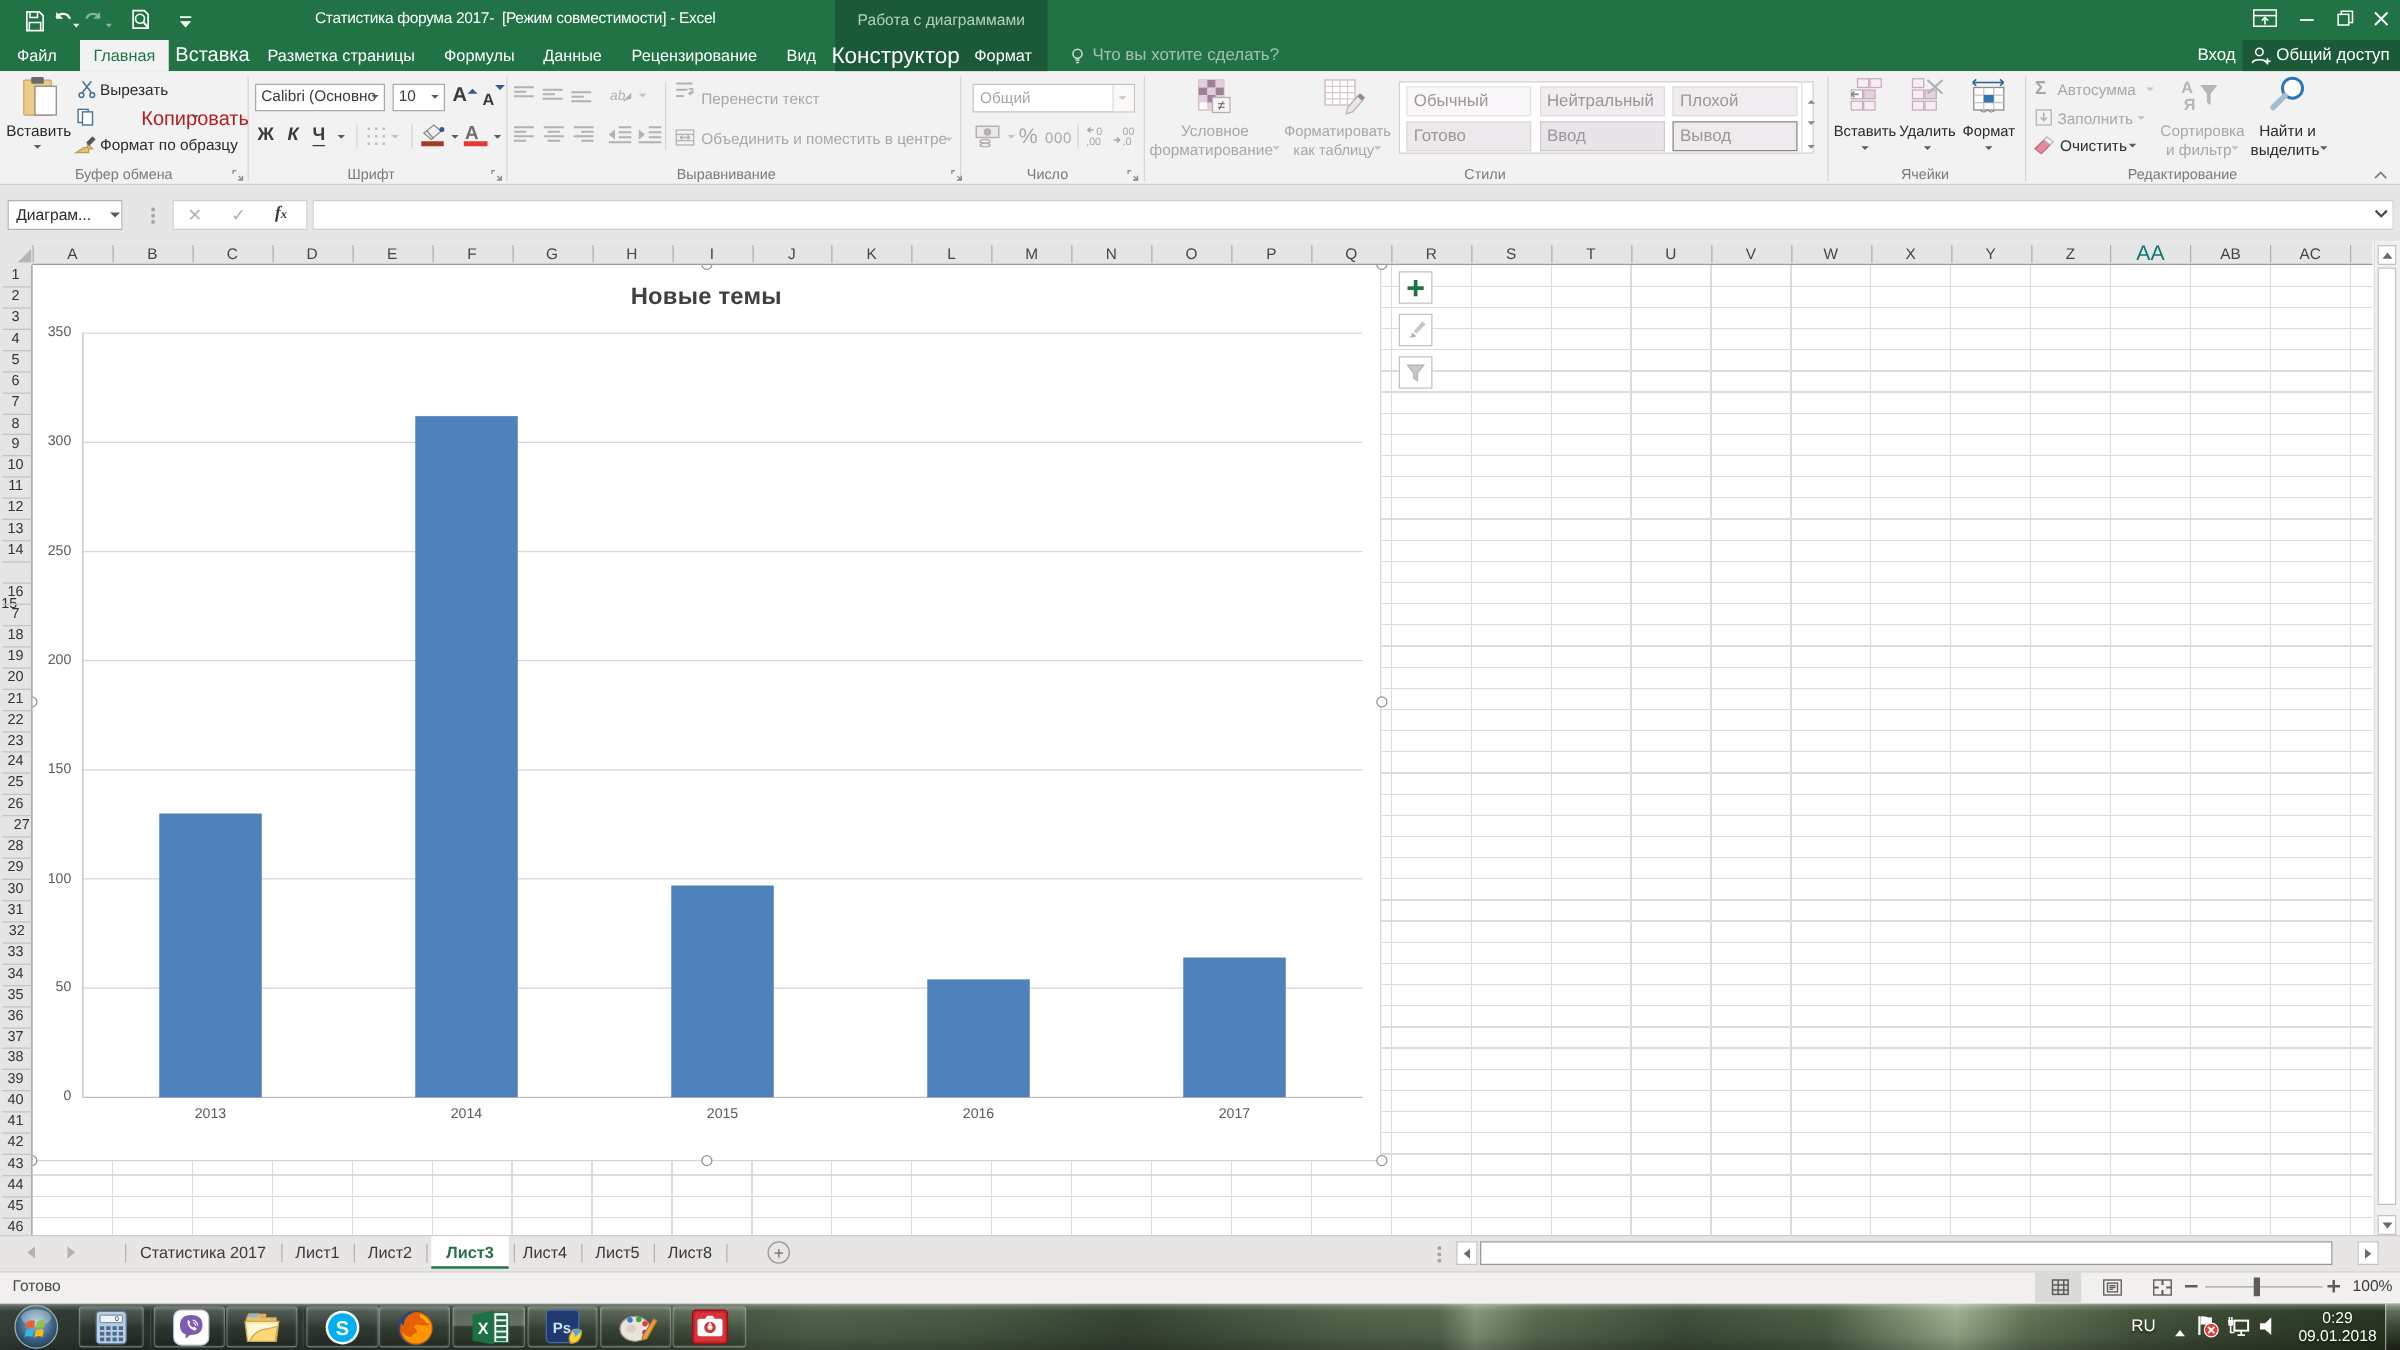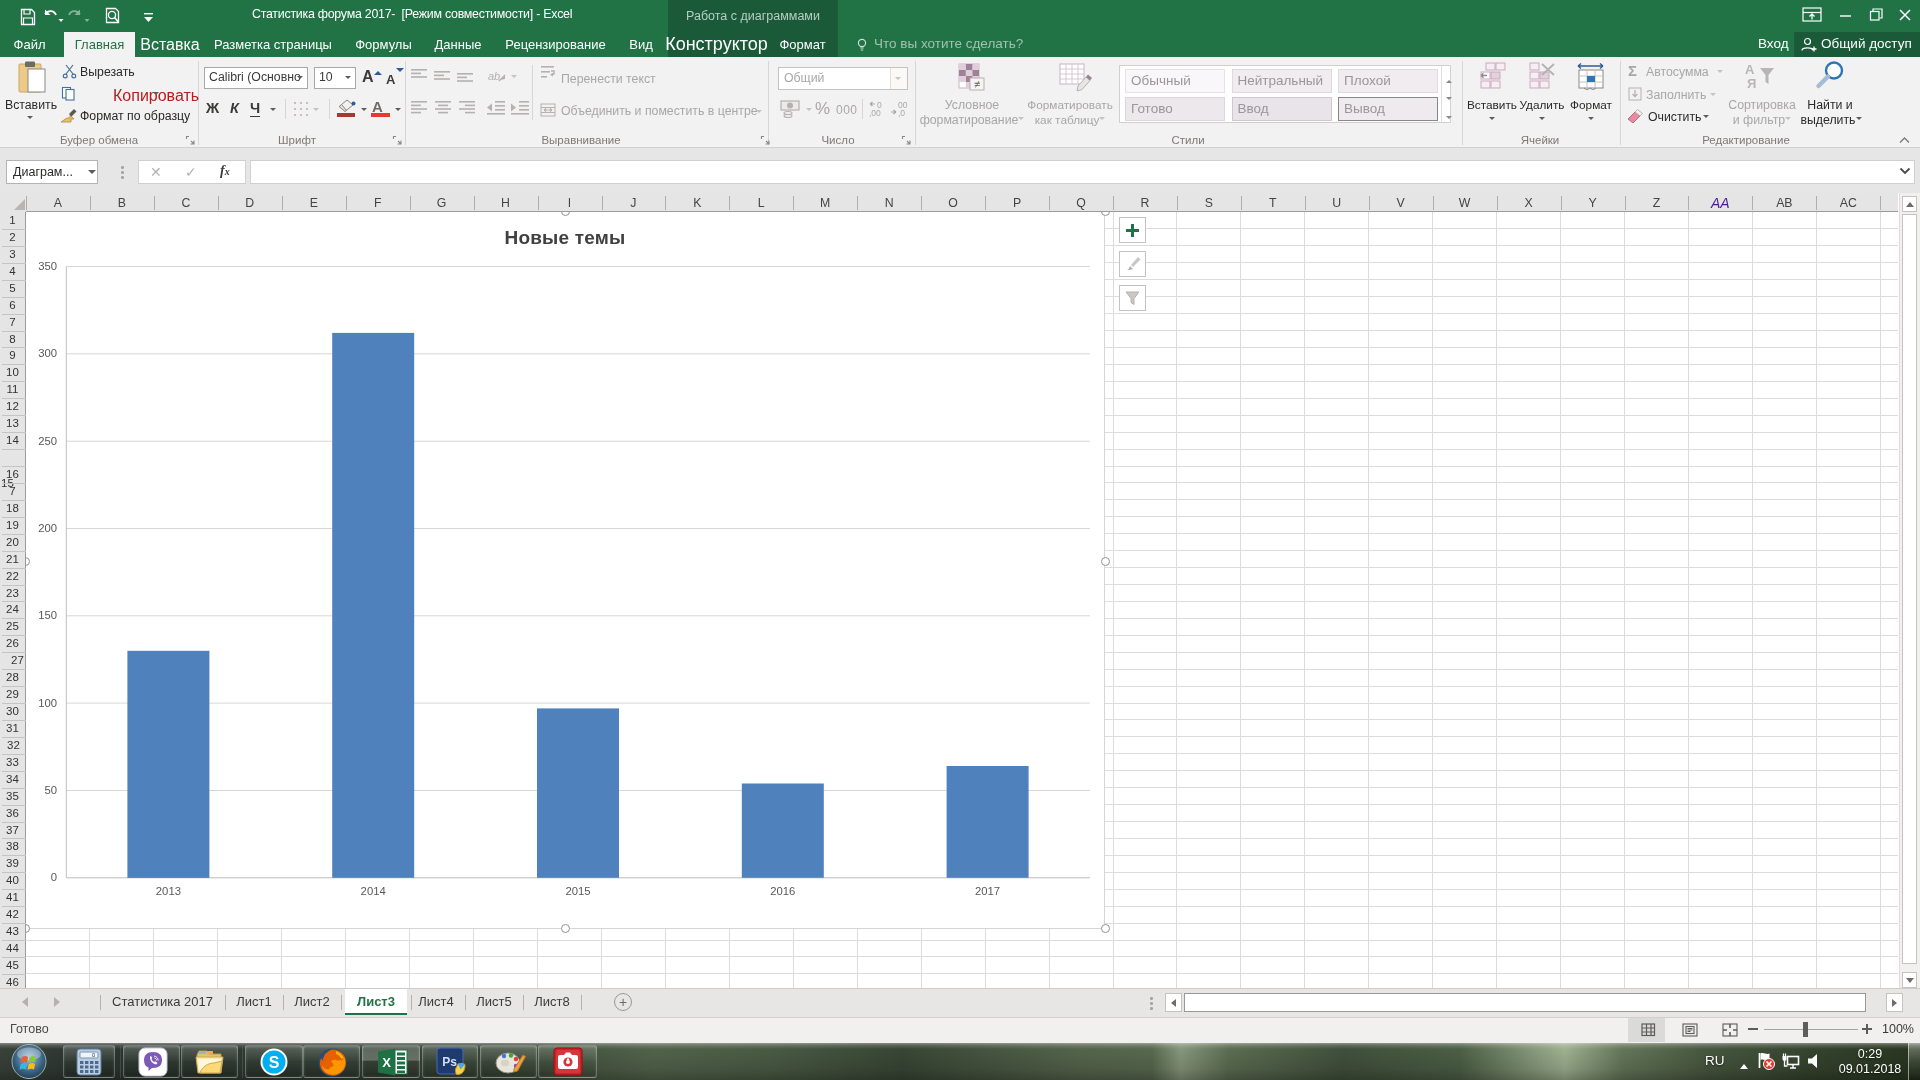--- a/index.html
+++ b/index.html
@@ -629,21 +629,21 @@
 <div class="ab ct" style="left:1368.7px;top:194px;width:63.9px;height:17px;color:#444444;font-size:12.3px;">V</div>
 <div class="ab" style="left:1368.7px;top:196px;width:1px;height:14px;background:#b0aeac;"></div>
 <div class="ab ct" style="left:1432.7px;top:194px;width:63.9px;height:17px;color:#444444;font-size:12.3px;">W</div>
 <div class="ab" style="left:1432.7px;top:196px;width:1px;height:14px;background:#b0aeac;"></div>
 <div class="ab ct" style="left:1496.6px;top:194px;width:63.9px;height:17px;color:#444444;font-size:12.3px;">X</div>
 <div class="ab" style="left:1496.6px;top:196px;width:1px;height:14px;background:#b0aeac;"></div>
 <div class="ab ct" style="left:1560.6px;top:194px;width:63.9px;height:17px;color:#444444;font-size:12.3px;">Y</div>
 <div class="ab" style="left:1560.6px;top:196px;width:1px;height:14px;background:#b0aeac;"></div>
 <div class="ab ct" style="left:1624.5px;top:194px;width:63.9px;height:17px;color:#444444;font-size:12.3px;">Z</div>
 <div class="ab" style="left:1624.5px;top:196px;width:1px;height:14px;background:#b0aeac;"></div>
-<div class="ab ct" style="left:1688.4px;top:194px;width:63.9px;height:17px;color:#4c1d95;font-size:14px;font-style:italic;">AA</div>
+<div class="ab ct" style="left:1688.4px;top:194px;width:63.9px;height:17px;color:#0f766e;font-size:17px;">AA</div>
 <div class="ab" style="left:1688.4px;top:196px;width:1px;height:14px;background:#b0aeac;"></div>
 <div class="ab ct" style="left:1752.4px;top:194px;width:63.9px;height:17px;color:#444444;font-size:12.3px;">AB</div>
 <div class="ab" style="left:1752.4px;top:196px;width:1px;height:14px;background:#b0aeac;"></div>
 <div class="ab ct" style="left:1816.3px;top:194px;width:63.9px;height:17px;color:#444444;font-size:12.3px;">AC</div>
 <div class="ab" style="left:1816.3px;top:196px;width:1px;height:14px;background:#b0aeac;"></div>
 <div class="ab ct" style="left:1880.3px;top:194px;width:63.9px;height:17px;color:#444444;font-size:12.3px;">AD</div>
 <div class="ab" style="left:1880.3px;top:196px;width:1px;height:14px;background:#b0aeac;"></div>
 <div class="ab" style="left:26px;top:196px;width:1px;height:14px;background:#b0aeac;"></div>
 <div class="ab" style="left:0;top:212px;width:26px;height:776px;background:#e5e5e5;border-right:1px solid #9b9b9b;"></div>
 <div class="ab" style="left:0;top:212.0px;width:25px;height:16.9px;color:#333;font-size:11.5px;text-align:center;line-height:16.9px;">1</div>

